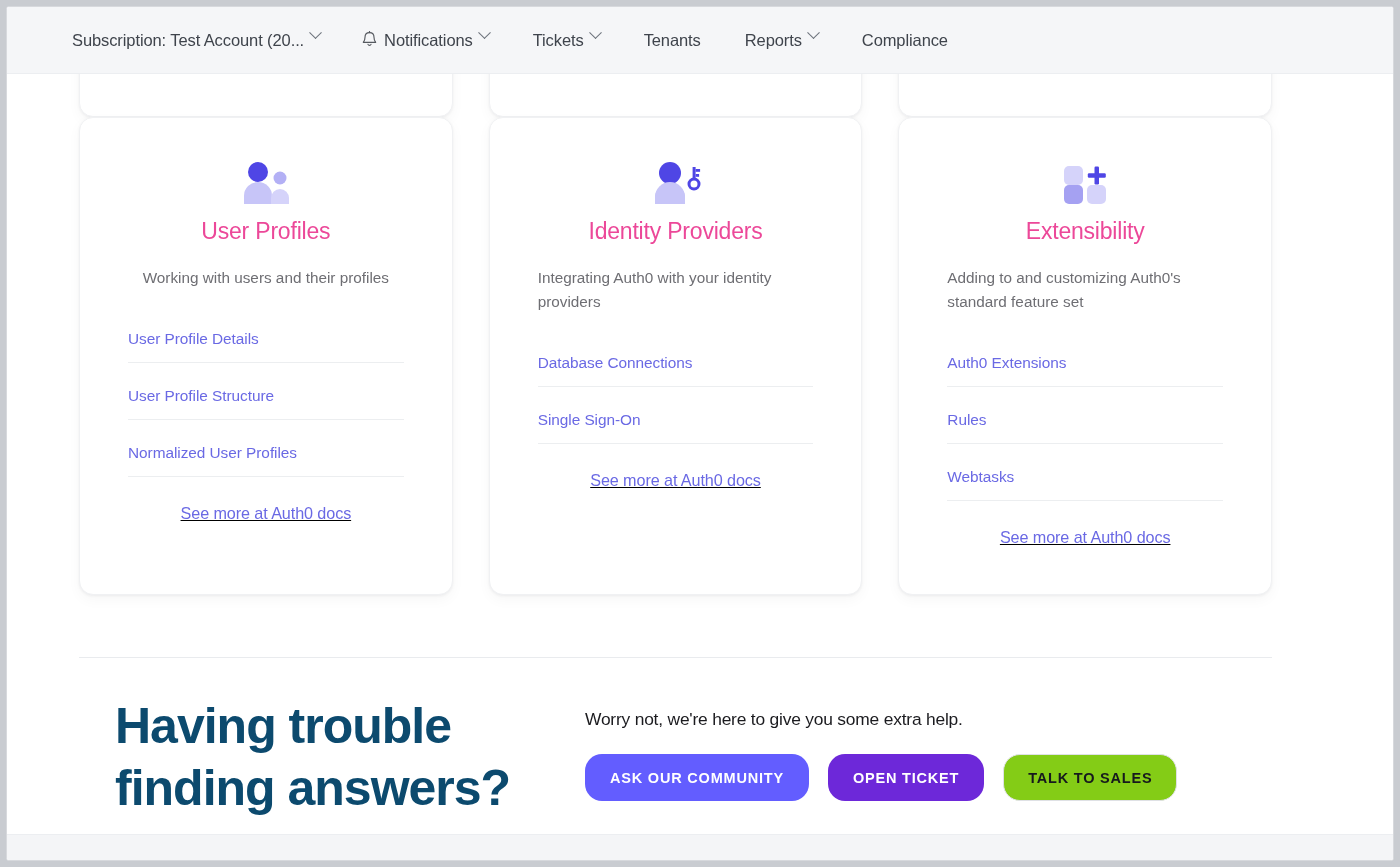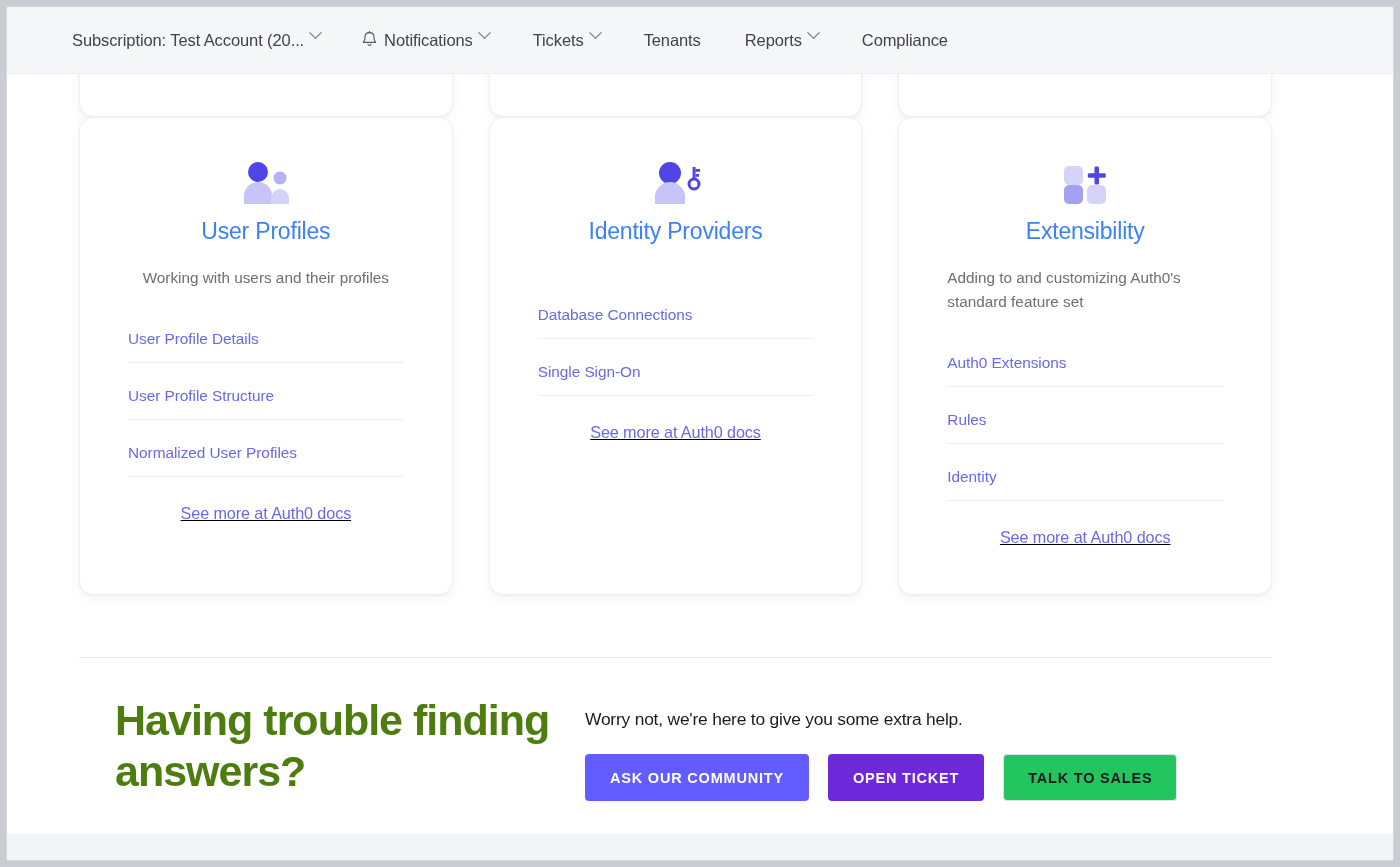--- a/index.html
+++ b/index.html
@@ -109,21 +109,21 @@
 
   .card-icon {
     height: 50px;
     display: flex;
     align-items: center;
     justify-content: center;
     margin-bottom: 10px;
   }
   .card-title {
     font-size: 23px;
-    color: #3b82f6;
+    color: #ec4899;
     letter-spacing: -0.2px;
     text-align: center;
     margin-bottom: 21px;
   }
   .card-desc {
     font-size: 15.3px;
     line-height: 24px;
     color: #6e6e73;
     text-align: left;
     max-width: 290px;
@@ -172,58 +172,58 @@
   
   .help {
     position: absolute;
     left: 0;
     top: 688px;
     width: 100%;
     display: flex;
     padding-left: 108px;
   }
   .help-heading {
-    font-size: 43px;
-    line-height: 51px;
+    font-size: 50px;
+    line-height: 62px;
     font-weight: bold;
-    color: #4d7c0f;
+    color: #0c4a6e;
     letter-spacing: -1px;
     width: 470px;
     flex: 0 0 auto;
   }
   .help-right {
     padding-top: 14px;
   }
   .help-sub {
     font-size: 17.4px;
     color: #1b1b1f;
     letter-spacing: -0.2px;
     margin-bottom: 24px;
   }
   .help-buttons {
     display: flex;
     gap: 19px;
   }
   .btn {
     height: 47px;
-    border-radius: 4px;
+    border-radius: 17px;
     display: flex;
     align-items: center;
     justify-content: center;
     font-size: 14.5px;
     font-weight: bold;
     letter-spacing: 0.8px;
     cursor: pointer;
     border: 1px solid transparent;
     white-space: nowrap;
     padding: 0 24px;
   }
   .btn-primary { background: #635dff; color: #ffffff; }
   .btn-dark    { background: #6d28d9; color: #ffffff; }
-  .btn-outline { background: #22c55e; color: #16191d; border: 1px solid #dfe1e5; }
+  .btn-outline { background: #84cc16; color: #16191d; border: 1px solid #dfe1e5; }
 
   
   .footer-strip {
     position: absolute;
     left: 0;
     bottom: 0;
     width: 100%;
     height: 26px;
     background: #f4f5f7;
     border-top: 1px solid #eceef1;
@@ -277,20 +277,21 @@
             <circle cx="20" cy="12" r="11" fill="#4f46e5"></circle>
             <path d="M5 43 v-7 a15 15 0 0 1 30 0 v7 z" fill="#c7c5f8" rx="6"></path>
             <rect x="5" y="28" width="30" height="15" rx="7" fill="#c7c5f8"></rect>
             <circle cx="44" cy="23" r="5" fill="none" stroke="#4f46e5" stroke-width="3"></circle>
             <rect x="42.6" y="6" width="3" height="13" fill="#4f46e5"></rect>
             <rect x="45.6" y="8" width="4.5" height="2.8" fill="#4f46e5"></rect>
             <rect x="45.6" y="13" width="3.5" height="2.8" fill="#4f46e5"></rect>
           </svg>
         </div>
         <div class="card-title">Identity Providers</div>
+        <div class="card-desc">Integrating Auth0 with your identity providers</div>
         <div class="card-links">
           <div class="card-link-row">
             <a class="card-link">Database Connections</a>
           </div>
           <div class="card-link-row">
             <a class="card-link">Single Sign-On</a>
           </div>
         </div>
         <div class="see-more">
           <a>See more at Auth0 docs</a>
@@ -310,21 +311,21 @@
         <div class="card-title">Extensibility</div>
         <div class="card-desc">Adding to and customizing Auth0's standard feature set</div>
         <div class="card-links">
           <div class="card-link-row">
             <a class="card-link">Auth0 Extensions</a>
           </div>
           <div class="card-link-row">
             <a class="card-link">Rules</a>
           </div>
           <div class="card-link-row">
-            <a class="card-link">Identity</a>
+            <a class="card-link">Webtasks</a>
           </div>
         </div>
         <div class="see-more">
           <a>See more at Auth0 docs</a>
         </div>
       </div>
 
     </div>
 
     <div class="divider"></div>

